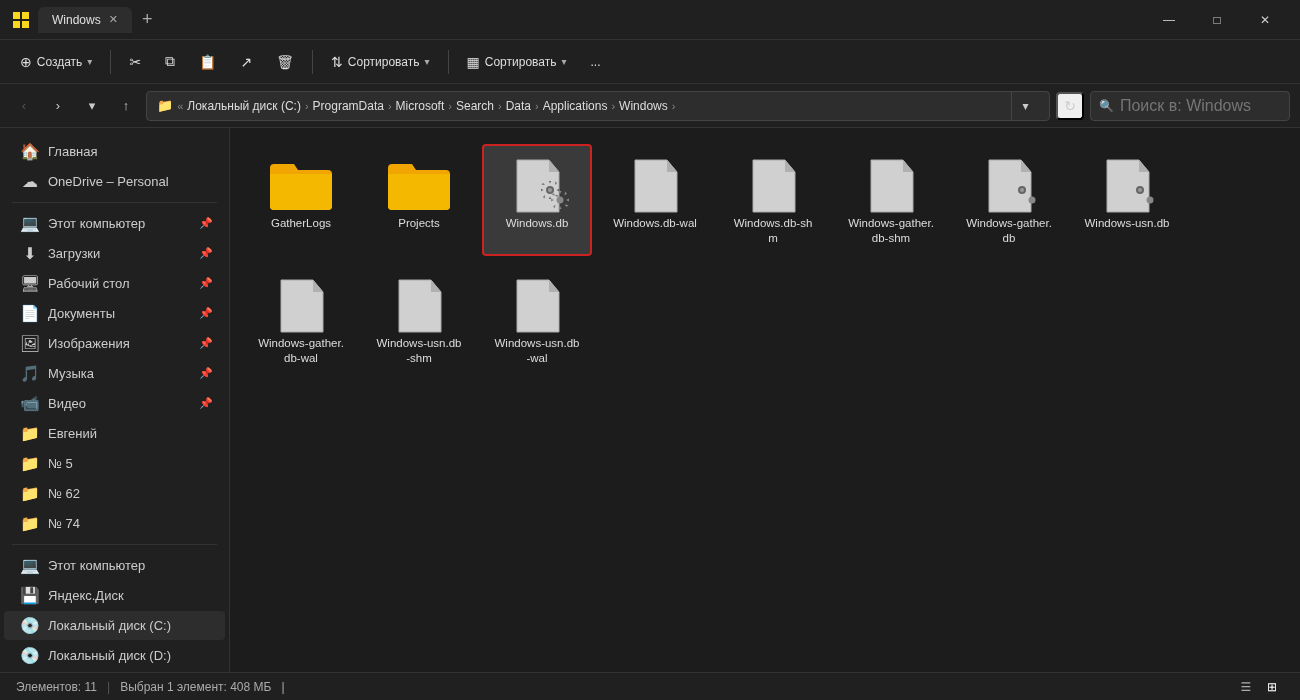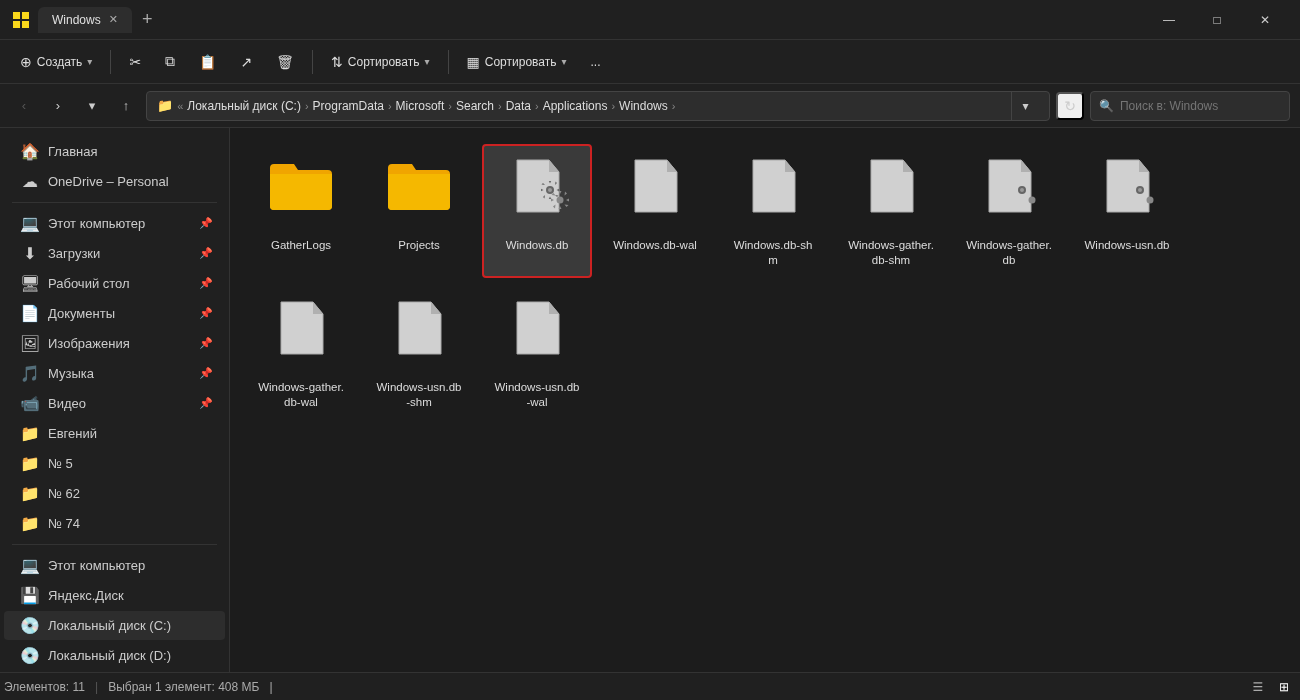--- a/index.html
+++ b/index.html
@@ -184,21 +184,21 @@
       display: flex;
       align-items: center;
       padding: 0 8px;
       gap: 6px;
     }
     .search-box input {
       background: none;
       border: none;
       outline: none;
       color: #ddd;
-      font-size: 12px;
+      font-size: 16px;
       flex: 1;
       width: 100%;
     }
     .search-icon { color: #888; font-size: 12px; }
 
     
     .main-layout {
       display: flex;
       height: calc(700px - 40px - 44px - 44px - 28px);
     }
@@ -275,21 +275,21 @@
       text-align: center;
       border: 2px solid transparent;
     }
     .file-item.selected {
       background: #3a3a3a;
       border: 2px solid #cc2222;
     }
     .file-item .file-name {
       font-size: 11.5px;
       color: #ddd;
-      margin-top: 22px;
+      margin-top: 0;
       word-break: break-word;
       line-height: 1.3;
     }
 
     
     .folder-icon-wrap {
       width: 72px;
       height: 60px;
       display: flex;
       align-items: center;
@@ -307,21 +307,21 @@
       position: relative;
     }
 
     
     .status-bar {
       height: 28px;
       background: #202020;
       border-top: 1px solid #333;
       display: flex;
       align-items: center;
-      padding: 0 4px;
+      padding: 0 16px;
       font-size: 12px;
       color: #aaa;
       gap: 10px;
     }
     .status-bar .separator { color: #555; }
     .status-spacer { flex: 1; }
     .view-btns { display: flex; gap: 2px; }
     .view-btn {
       width: 24px;
       height: 20px;

